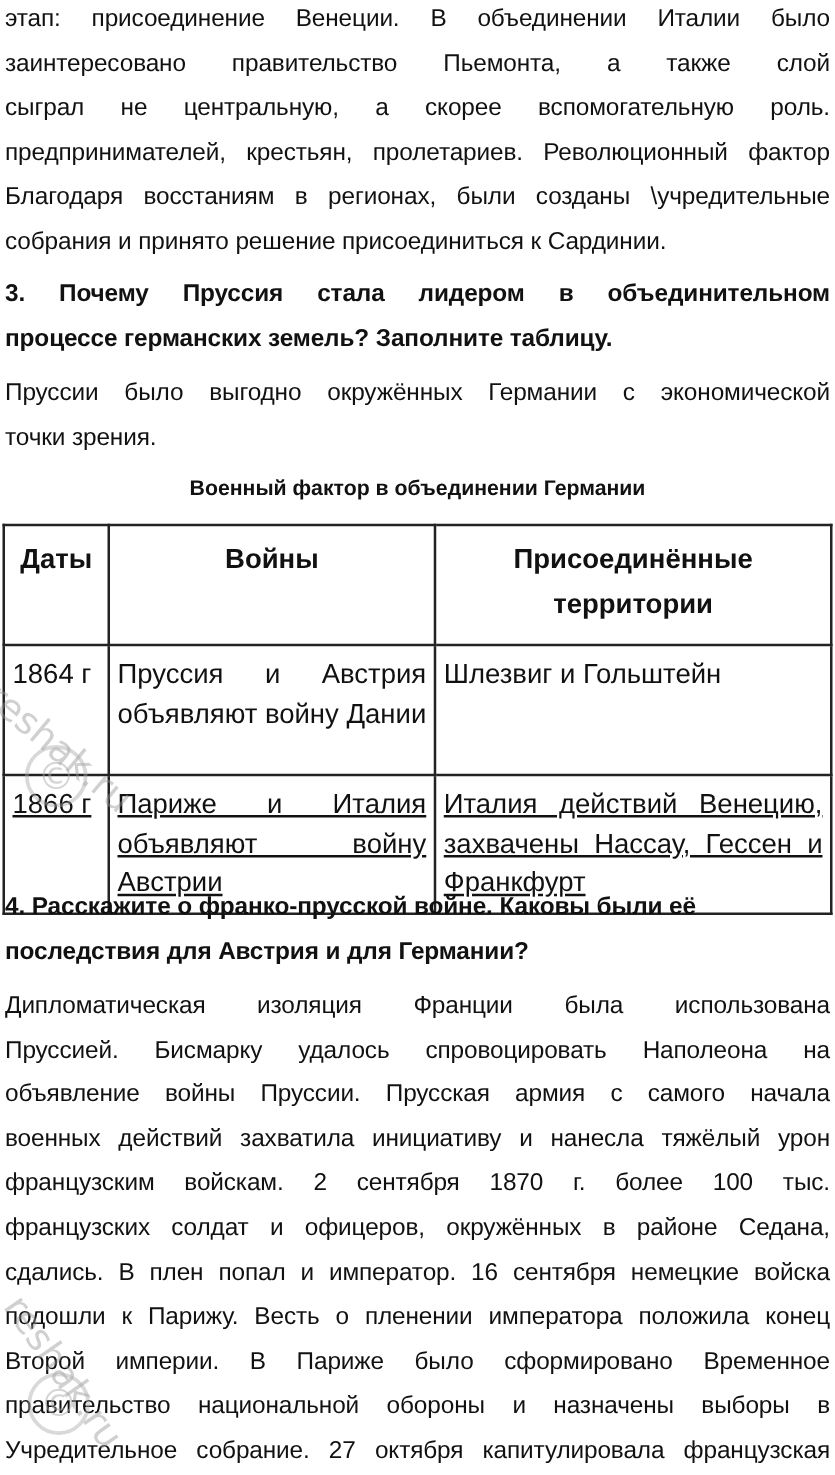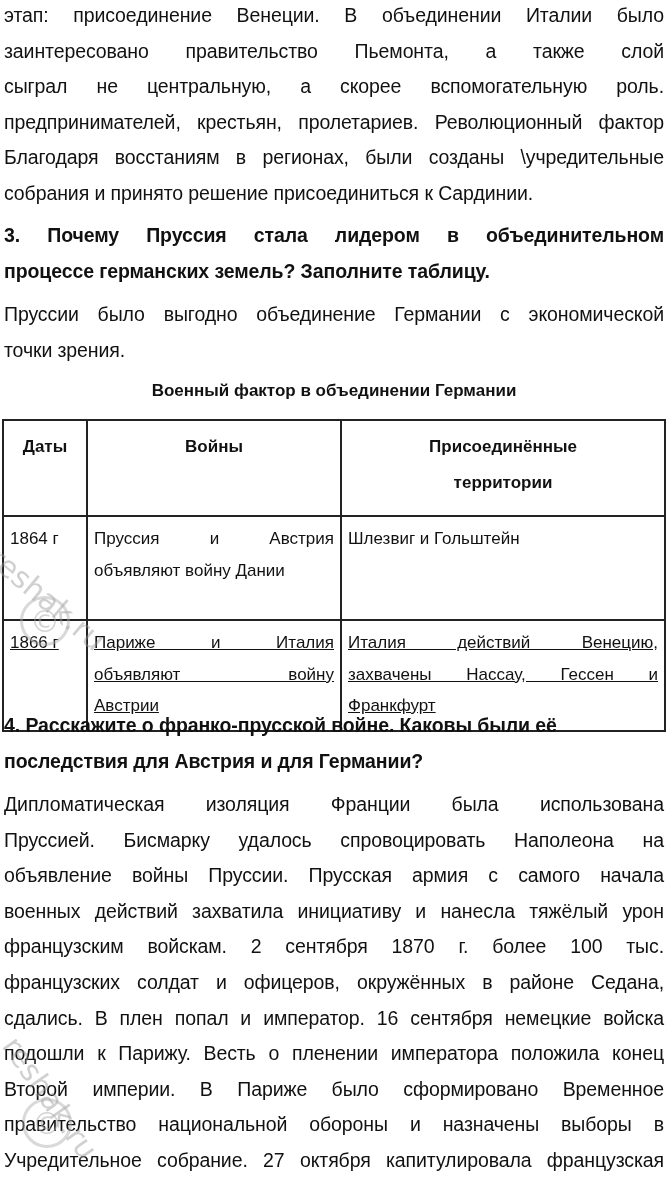--- a/index.html
+++ b/index.html
@@ -15,21 +15,21 @@
     text-align: justify; text-align-last: left;
     letter-spacing: -0.1px;
   }
   .line { display: block; text-align: justify; text-align-last: justify; white-space: nowrap; }
   .line.last { text-align-last: left; }
   .b { font-weight: bold; }
   .title { position: absolute; left: 0; width: 668px; text-align: center; font-weight: bold; font-size: 17px; }
 
   table.t {
     position: absolute; left: 2px; top: 419px; width: 664px;
-    border-collapse: collapse; font-size: 17px;
+    border-collapse: collapse; font-size: 22px;
   }
   table.t td, table.t th {
     border: 2px solid #222; vertical-align: top; padding: 6px 6px 4px 6px; line-height: 31.5px;
   }
   table.t th { font-weight: bold; text-align: center; padding-top: 8px; line-height: 36px; }
   .c1 { width: 70px; }
   .c2 { width: 240px; }
   .jl { display:block; text-align: justify; text-align-last: justify; white-space: nowrap; }
   .jl.last { text-align-last: left; }
 
@@ -56,21 +56,21 @@
     <span class="line">Благодаря восстаниям в регионах, были созданы \учредительные</span>
     <span class="line last">собрания и принято решение присоединиться к Сардинии.</span>
   </div>
 
   <div class="p b" style="top:218px;">
     <span class="line">3. Почему Пруссия стала лидером в объединительном</span>
     <span class="line last">процессе германских земель? Заполните таблицу.</span>
   </div>
 
   <div class="p" style="top:297px;">
-    <span class="line">Пруссии было выгодно объединение Германии с экономической</span>
+    <span class="line">Пруссии было выгодно окружённых Германии с экономической</span>
     <span class="line last">точки зрения.</span>
   </div>
 
   <div class="title" style="top:381px;">Военный фактор в объединении Германии</div>
 
   <table class="t">
     <tbody>
         <tr style="height:96px;">
       <th class="c1">Даты</th>
       <th class="c2">Войны</th>

